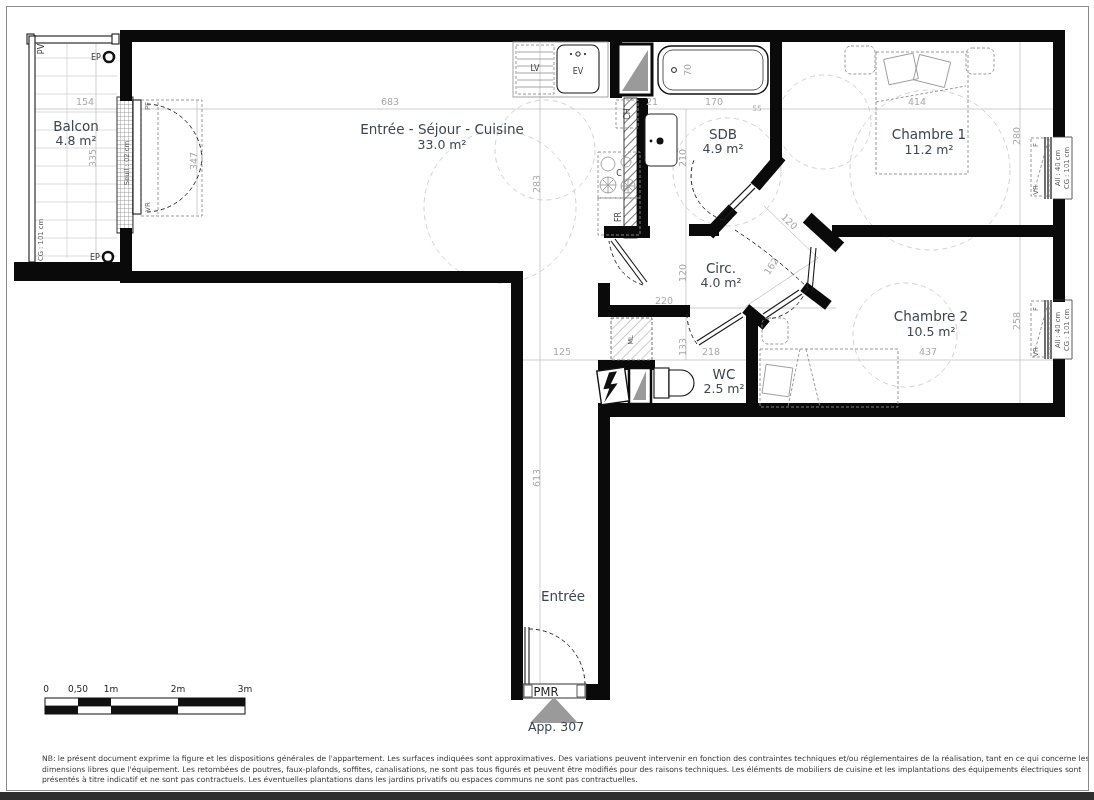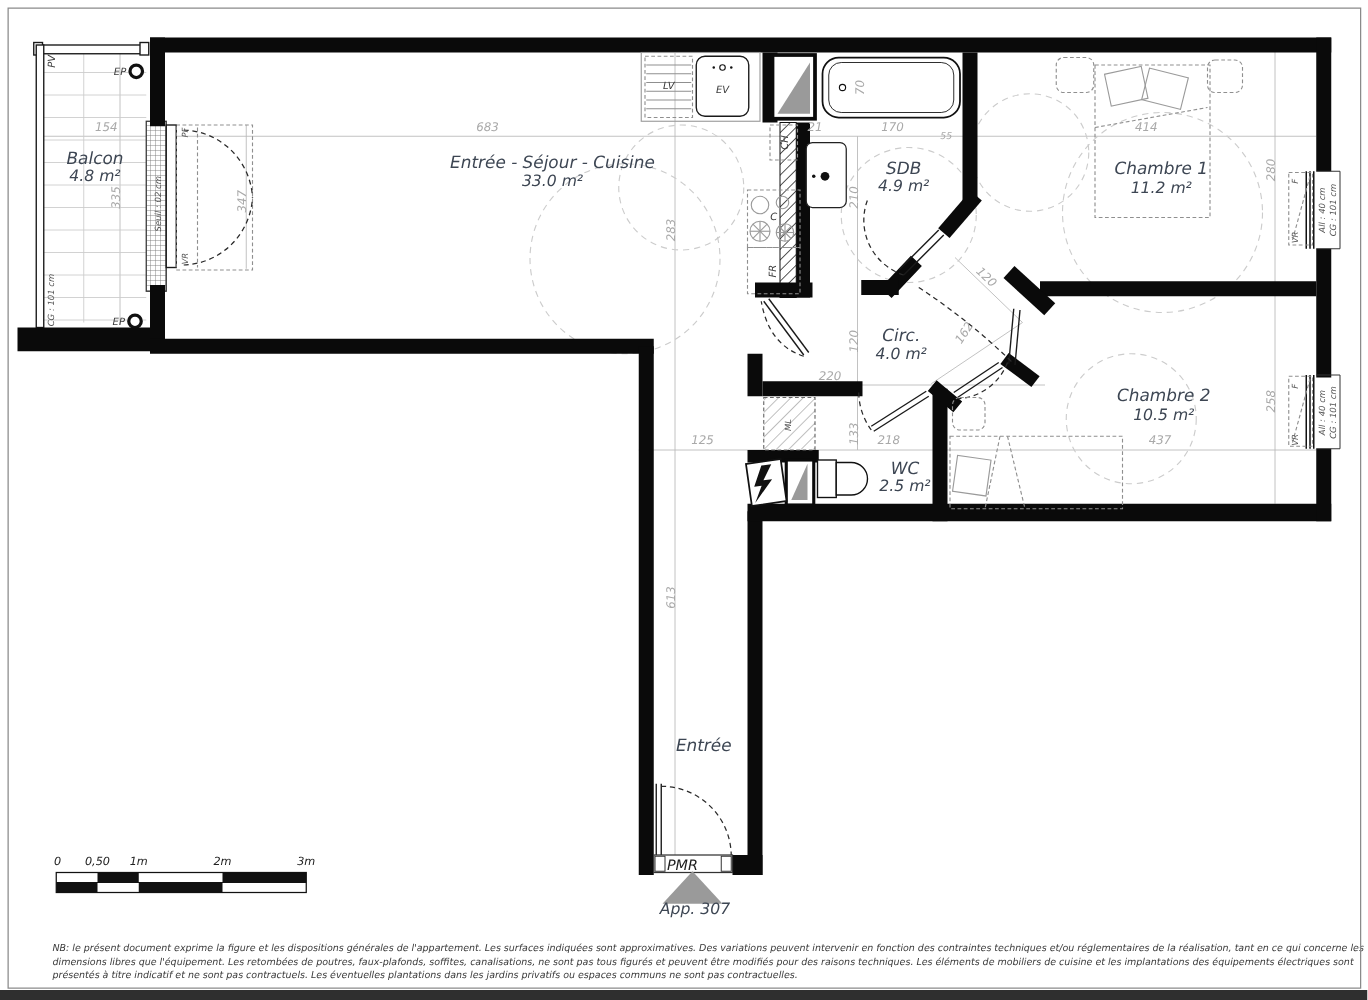--- a/index.html
+++ b/index.html
@@ -1,17 +1,17 @@
 <!DOCTYPE html>
 <html><head>
 <meta charset="utf-8">
 <style>
   html,body{margin:0;padding:0;background:#fff;width:1094px;height:800px;position:relative;
     font-family:"DejaVu Sans",sans-serif;}
-  #stage{position:absolute;left:0;top:0;width:1094px;height:800px;font-style:italic;}
+  #stage{position:absolute;left:0;top:0;width:1094px;height:800px;}
   .frame{position:absolute;left:6px;top:6px;width:1081px;height:783px;border:1px solid #8a8a8a;pointer-events:none;}
   .bottombar{position:absolute;left:0;top:792px;width:1094px;height:8px;background:#2f2f2f;}
   .disclaimer{position:absolute;left:18px;top:754px;width:1062px;font-size:7.6px;line-height:1.4;color:#3a3a3a;margin-left:24px;}
   
   .w{fill:#0a0a0a}
   .wl{stroke:#0a0a0a;stroke-linecap:square}
   .gl{stroke:#b9b9b9;stroke-width:.7}
   .dc{fill:none;stroke:#cccccc;stroke-width:.9;stroke-dasharray:5 4}
   .da{fill:none;stroke:#2a2a2a;stroke-width:1;stroke-dasharray:4 3}
   .fx{fill:#fff;stroke:#1a1a1a;stroke-width:1.1}

